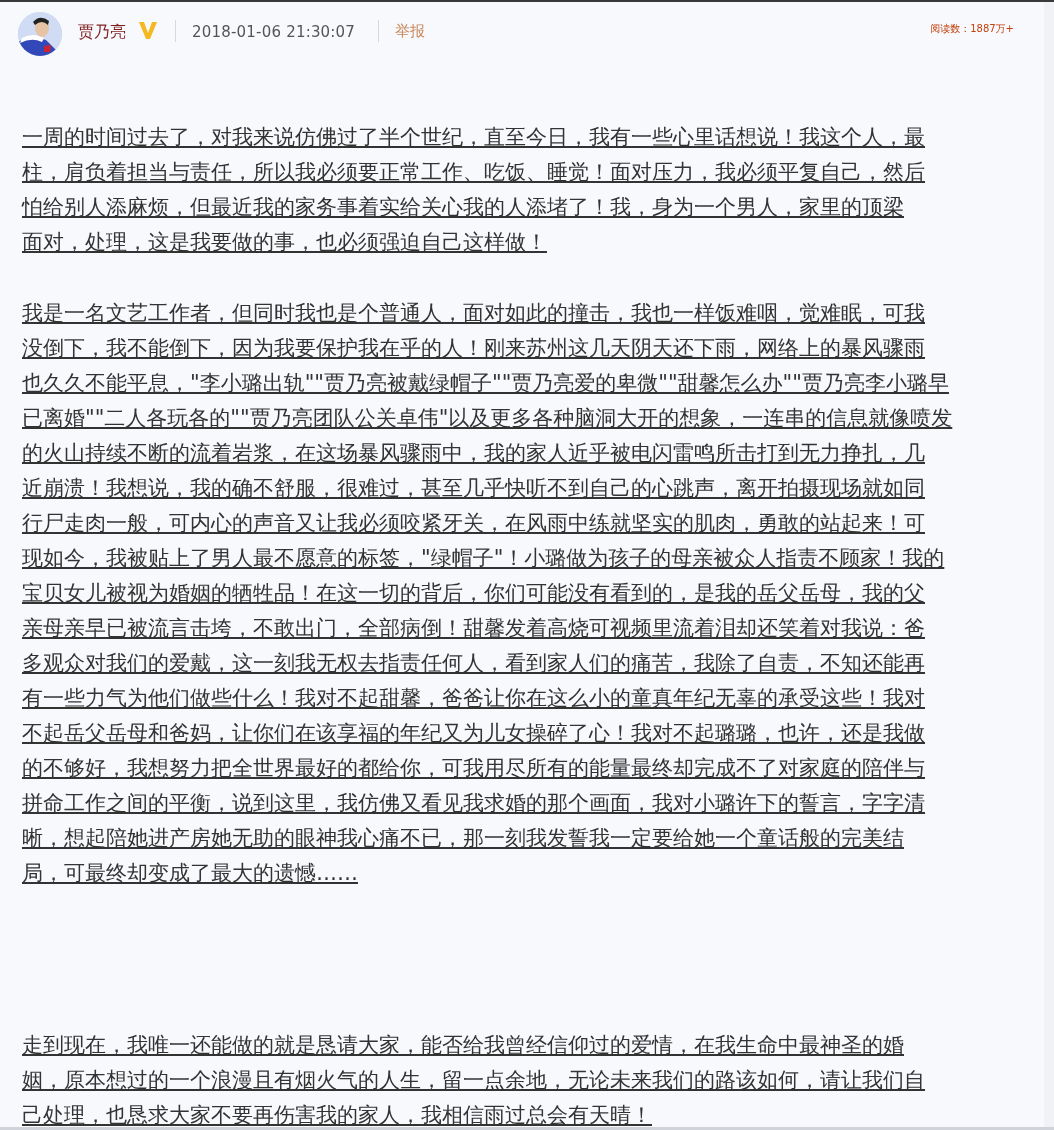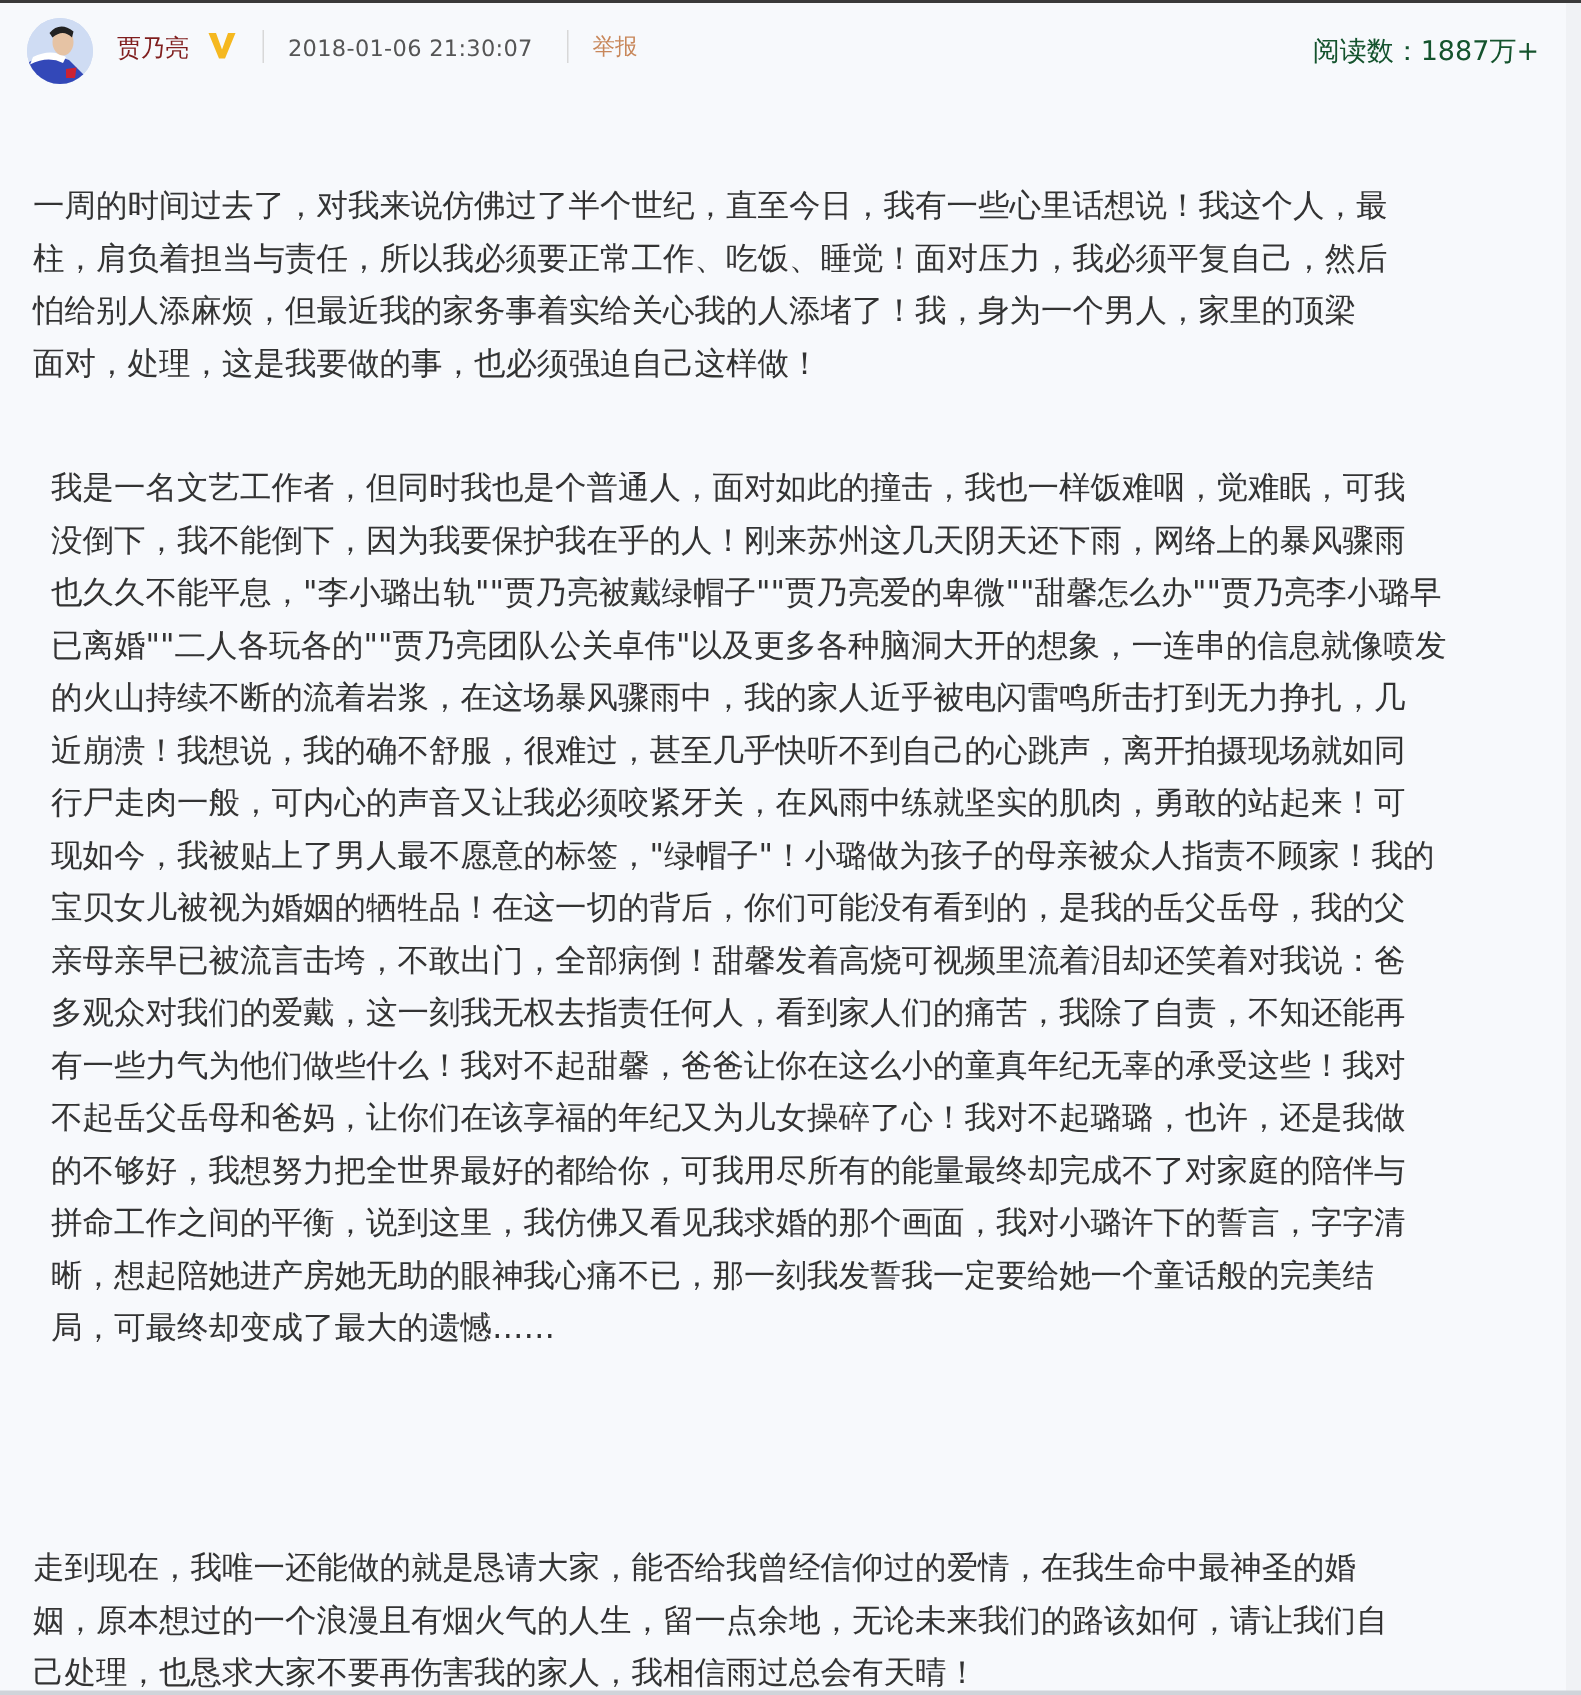--- a/index.html
+++ b/index.html
@@ -30,30 +30,30 @@
     position:absolute; top:18px; width:1px; height:22px; background:#d8d8d8;
   }
   .timestamp {
     position:absolute; left:192px; top:21px; font-size:15px; color:#555;
     letter-spacing:0.2px;
   }
   .report {
     position:absolute; left:395px; top:20px; font-size:15px; color:#c8875a;
   }
   .reads {
-    position:absolute; right:28px; top:20px; font-size:18px; color:#14532d;
+    position:absolute; right:40px; top:20px; font-size:10px; color:#c2410c;
   }
   .content {
     position:absolute; left:22px; top:118px; width:1010px;
     font-size:21px; color:#333; line-height:35px;
   }
   .para { margin:0; }
-  .para .line { display:block; white-space:nowrap; height:35px; }
+  .para .line { display:block; white-space:nowrap; height:35px;text-decoration:underline; }
   .p1 { position:absolute; top:0; }
-  .p2 { position:absolute; top:188px;margin-left:12px; }
+  .p2 { position:absolute; top:176px; }
   .p3 { position:absolute; top:908px; }
   .bottom-edge {
     position:absolute; left:0; bottom:0; width:1054px; height:3px; background:#d0d4da;
   }
   .right-edge {
     position:absolute; right:0; top:0; width:10px; height:1130px; background:#f0f2f5;
   }
 </style>
 </head>
 <body>

